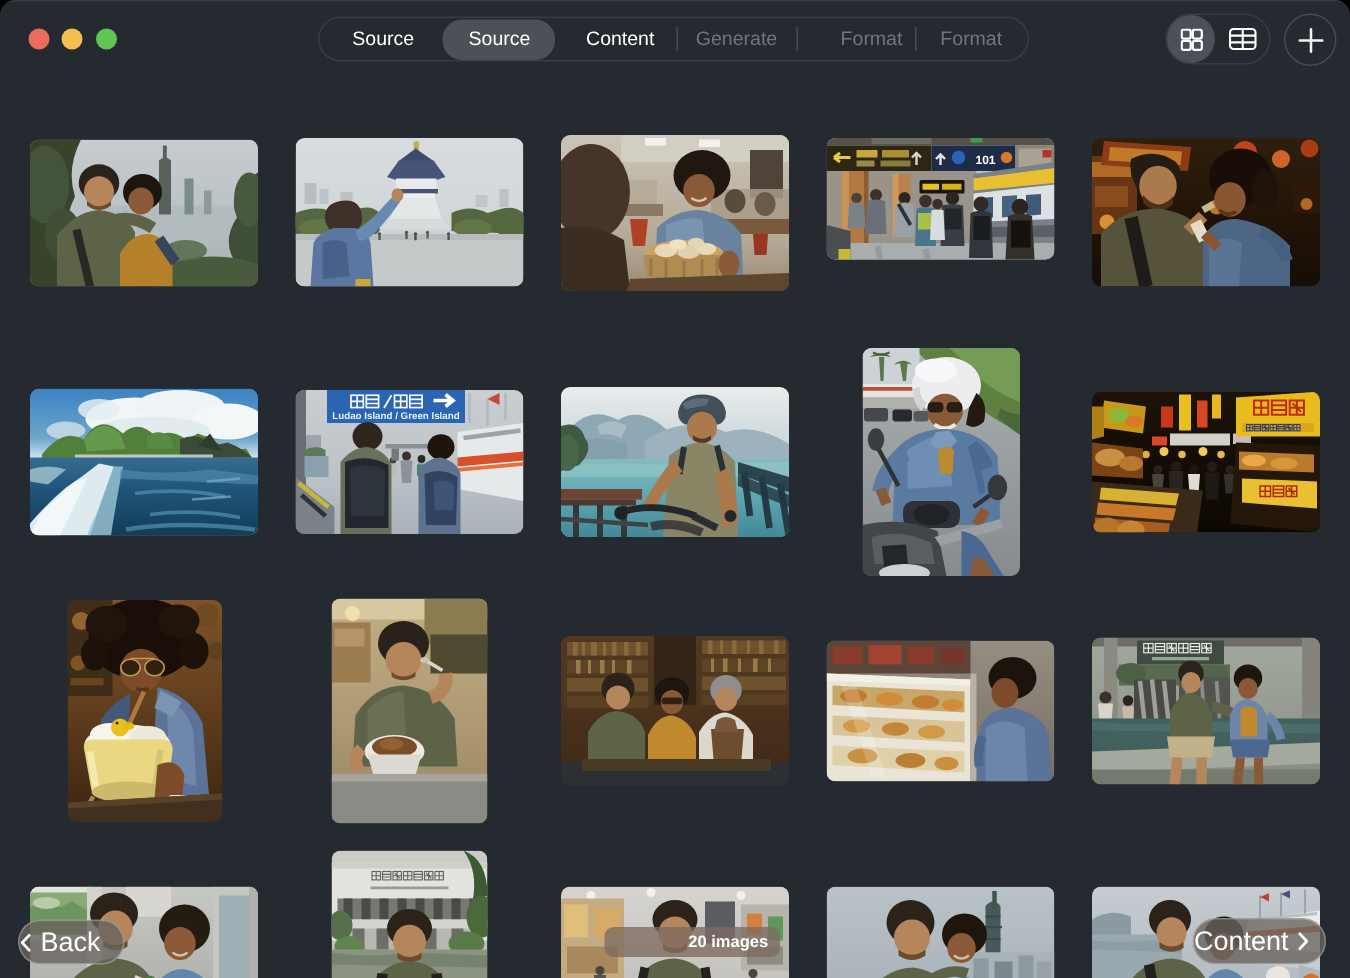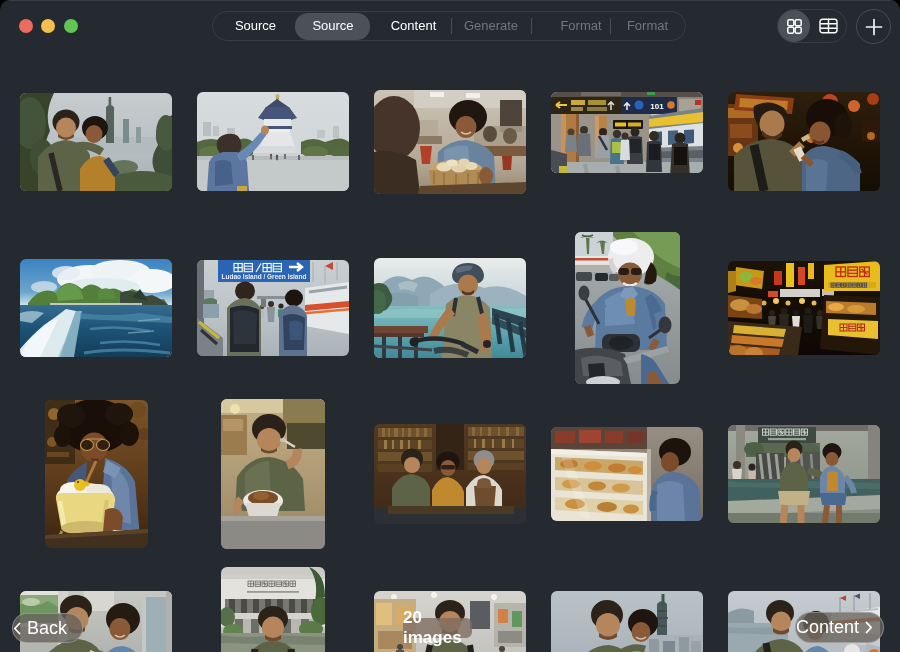--- a/index.html
+++ b/index.html
@@ -24,22 +24,22 @@
   display:flex;align-items:center;justify-content:center;}
 #tblbtn{position:absolute;left:34px;top:0px;width:32px;height:32px;display:flex;align-items:center;justify-content:center;}
 #plusbtn{position:absolute;left:856px;top:9px;width:35px;height:35px;border-radius:50%;
   border:1px solid rgba(255,255,255,0.16);box-sizing:border-box;display:flex;align-items:center;justify-content:center;}
 .ph{position:absolute;border-radius:6px;overflow:hidden;}
 .ph svg{display:block;}
 .navpill{position:absolute;display:flex;align-items:center;
   border-radius:16px;background:rgba(104,99,94,0.80);border:1px solid rgba(255,255,255,0.28);
   color:#fff;font-size:18px;font-weight:500;box-sizing:border-box;}
 #imgcount{position:absolute;left:403px;top:618px;width:69px;height:20px;border-radius:6px;
-  background:rgba(125,108,96,0.78);color:#fff;font-size:17px;font-weight:700;
-  display:flex;align-items:center;justify-content:center;}
+  background:rgba(125,108,96,0.78);color:#fff;font-size:11px;font-weight:700;
+  display:flex;align-items:center;justify-content:center;padding-left:48px;}
 </style>
 </head>
 <body>
 <div id="win">
   <div id="topline"></div>
   <div class="tl" id="tl-r"></div>
     <div class="tl" id="tl-y"></div>
     <div class="tl" id="tl-g"></div>
   <div id="seg">
     <div id="selpill"></div>

